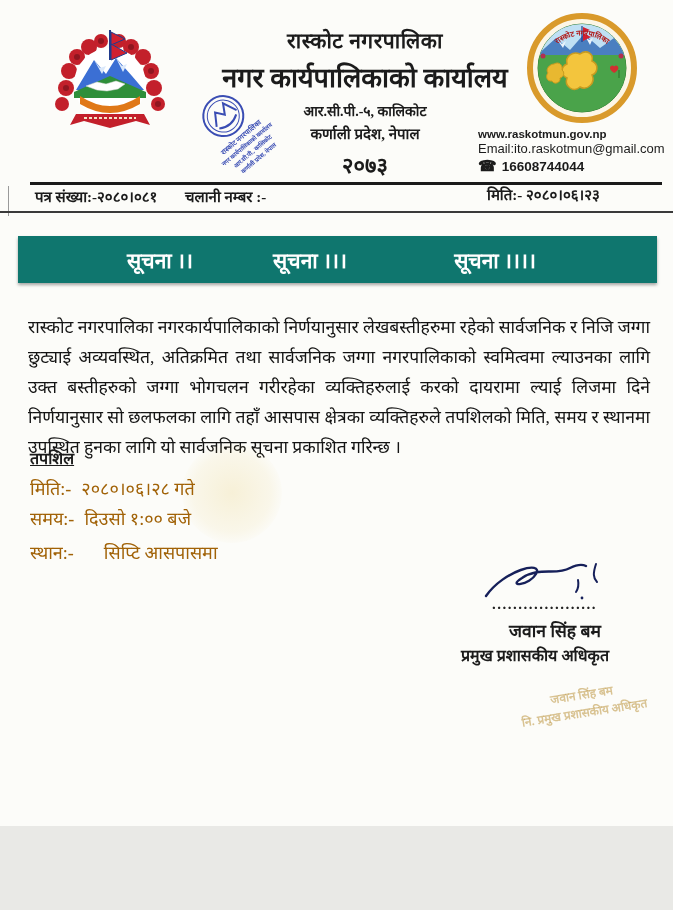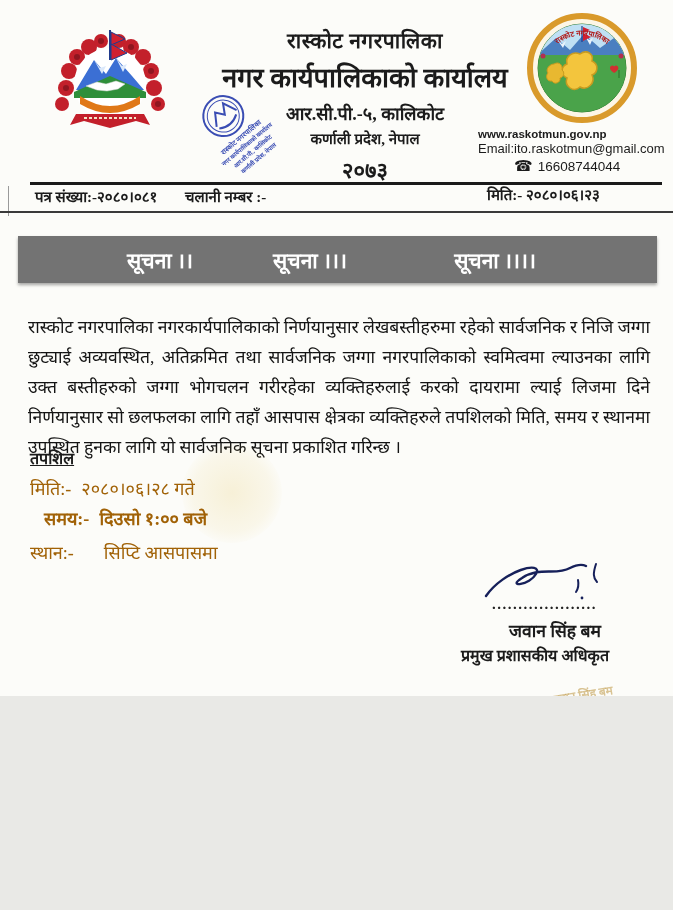--- a/index.html
+++ b/index.html
@@ -1,55 +1,55 @@
 <!DOCTYPE html>
 <html><head>
 <meta charset="utf-8">
 <style>
   html,body{margin:0;padding:0;background:#e9e9e6;}
   .page{
-    position:relative;width:673px;height:696px;margin:0 auto;
+    position:relative;width:673px;height:826px;margin:0 auto;
     background:#fcfcf9;overflow:hidden;
     font-family:"Liberation Serif","DejaVu Sans",serif;color:#1b1b1b;
   }
   .abs{position:absolute;}
   
   .hdr-center{left:170px;top:26px;width:390px;text-align:center;}
   .hdr-muni{font-size:21px;font-weight:bold;letter-spacing:.5px;}
   .hdr-office{font-size:27px;font-weight:bold;margin-top:4px;}
-  .hdr-sub{font-size:18px;font-weight:bold;margin-top:6px;}
+  .hdr-sub{font-size:14px;font-weight:bold;margin-top:6px;}
   .hdr-sub2{font-size:15px;font-weight:bold;margin-top:3px;}
   .hdr-year{font-size:22px;font-weight:bold;margin-top:6px;}
   .contact{left:478px;top:128px;width:192px;font-family:"Liberation Sans",sans-serif;}
   .contact .web{font-size:11.5px;font-weight:bold;}
   .contact .email{font-size:13px;margin-top:1px;}
-  .contact .phone{font-size:13.5px;font-weight:normal;margin-top:1px;margin-left:36px;}
+  .contact .phone{font-size:13.5px;font-weight:bold;margin-top:1px;}
   .contact .phone .ph-icon{font-size:15px;margin-right:5px;}
   
   .blue-stamp{left:182px;top:84px;width:120px;height:110px;opacity:.92;}
   
   .rule-thick{left:30px;top:182px;width:632px;height:3px;background:#1a1a1a;}
   .rule-thin{left:0px;top:211px;width:673px;height:2px;background:#3a3a3a;}
   .edge-tick{left:8px;top:186px;width:1px;height:30px;background:#9a9a9a;}
   .ref-row{left:0;top:186px;width:673px;font-size:15px;font-weight:bold;}
   .ref-letter{position:absolute;left:35px;top:0;}
   .ref-chalani{position:absolute;left:185px;top:0;}
   .ref-date{position:absolute;left:487px;top:-2px;}
   
-  .banner{left:18px;top:236px;width:639px;height:47px;background:#737373;
+  .banner{left:18px;top:236px;width:639px;height:47px;background:#0f766e;
     box-shadow:0 2px 3px rgba(0,0,0,.35);}
   .banner span{position:absolute;top:10px;transform:translateX(-50%);
     color:#ffffff;font-size:21px;font-weight:bold;}
   .banner .b1{left:142px;} .banner .b2{left:292px;} .banner .b3{left:477px;}
   
   .body-par{left:28px;top:312px;width:622px;font-size:17.5px;line-height:1.72;
     text-align:justify;color:#141414;}
   .tapsil{left:30px;top:447px;font-size:16px;font-weight:bold;text-decoration:underline;}
   .detail{font-size:18px;color:#a16207;}
-  .d1{left:30px;top:476px;} .d2{left:44px;top:506px;font-weight:bold;} .d3{left:30px;top:540px;}
+  .d1{left:30px;top:476px;} .d2{left:30px;top:506px;} .d3{left:30px;top:540px;}
   .detail .lab{margin-right:10px;}
   .watermark{left:182px;top:443px;width:100px;height:100px;border-radius:50%;
     background:radial-gradient(circle,rgba(228,198,96,.22) 0%,rgba(228,198,96,.10) 55%,rgba(228,198,96,0) 75%);}
   
   .sig-draw{left:478px;top:556px;width:150px;height:52px;}
   .sig-dots{left:492px;top:596px;font-size:15px;font-weight:bold;letter-spacing:1.5px;color:#222;}
   .sig-name{left:430px;top:618px;width:250px;text-align:center;font-size:17.5px;font-weight:bold;}
   .sig-title{left:410px;top:644px;width:250px;text-align:center;font-size:16px;font-weight:bold;}
   .ghost-stamp{left:498px;top:686px;width:170px;transform:rotate(-9deg);
     color:rgba(187,148,62,.55);font-size:12px;font-weight:bold;line-height:1.5;text-align:center;}

